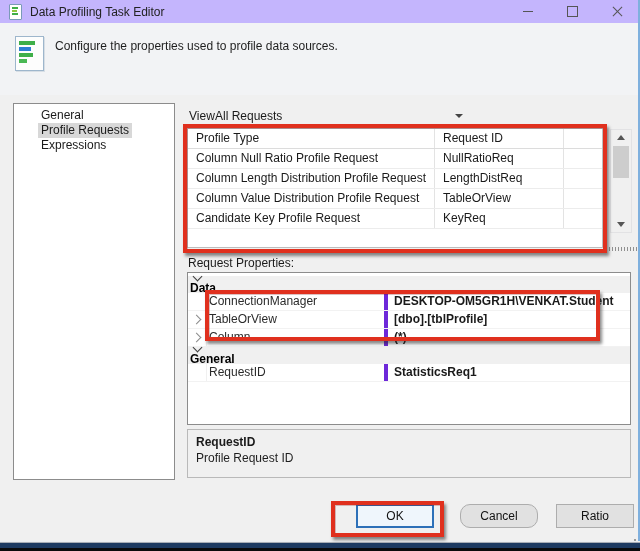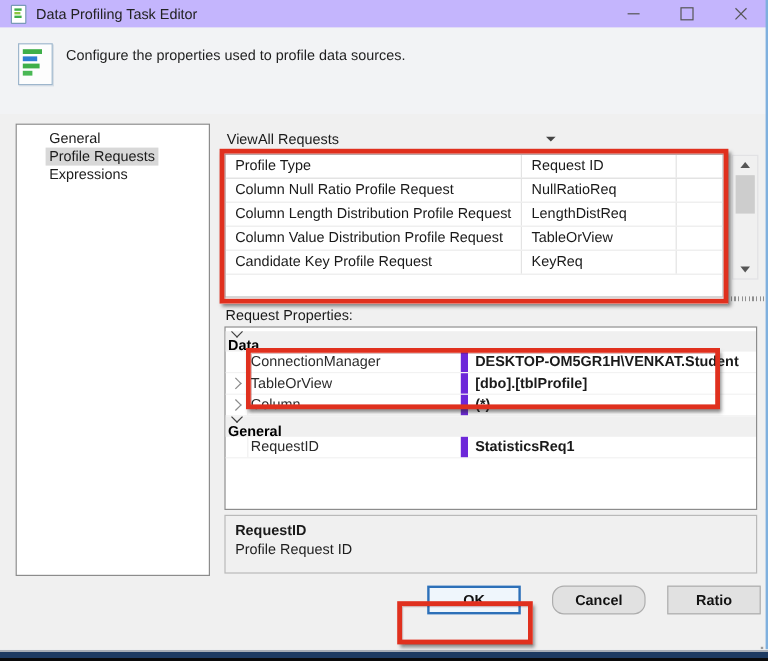--- a/index.html
+++ b/index.html
@@ -77,38 +77,38 @@
        background:repeating-linear-gradient(90deg,#8f8f8f 0 1px,transparent 1px 3px);}
 
   
   .rp-label{position:absolute; left:188px; top:256px; font-size:12px;}
   .prop-grid{position:absolute; left:187px; top:272px; width:444px; height:153px;
        background:#fff; border:1px solid #8c8c8c; box-sizing:border-box; padding-top:3px;}
   .prow{display:flex; height:17px; line-height:17px; font-size:12px;}
   .prow .gutter{width:18px; display:flex; align-items:center; justify-content:center; flex:none;}
   .prow.group{background:#f0f0f0; font-weight:bold;flex-direction:column;}
   .prow.item{border-bottom:1px solid #f2f2f2;}
-  .pname{width:175px; padding-left:2px; border-right:6px solid #6d28d9; border-left:1px solid #f0f0f0;
+  .pname{width:175px; padding-left:2px; border-right:4px solid #6d28d9; border-left:1px solid #f0f0f0;
        white-space:nowrap; overflow:hidden; flex:none; color:#2b2b2b;}
   .prow.group .pname{border:none; color:#000;}
   .pvalue{flex:1; padding-left:6px; font-weight:bold; white-space:nowrap; overflow:hidden;}
   .chev{width:6px; height:6px; border-right:1.4px solid #3d3d3d; border-bottom:1.4px solid #3d3d3d; display:block;}
   .chev.down{transform:rotate(45deg); margin-top:-3px;}
   .chev.right{transform:rotate(-45deg); margin-left:-2px; border-color:#8a8a8a;}
 
   
   .desc-box{position:absolute; left:187px; top:429px; width:444px; height:49px;
        background:#f0f0f0; border:1px solid #b9b9b9; box-sizing:border-box; padding:5px 8px;}
   .desc-title{font-weight:bold; font-size:12px;}
   .desc-text{font-size:12px; margin-top:2px; color:#1e1e1e;}
 
   
-  .btn{position:absolute; top:488px; width:78px; height:24px; background:#e1e1e1;
+  .btn{position:absolute; top:504px; width:78px; height:24px; background:#e1e1e1;
        border:1px solid #adadad; box-sizing:border-box; font-family:inherit; font-size:12px;
-       display:flex; align-items:center; justify-content:center; color:#121212;font-weight:bold;}
+       display:flex; align-items:center; justify-content:center; color:#121212;}
   .btn.ok{left:356px; background:#eff6fc; border:2px solid #2d70b8;}
   .btn.cancel{left:460px;border-radius:10px;}
   .btn.help{left:556px;}
 
   .resize-grip{position:absolute; right:4px; top:536px; width:9px; height:9px;}
   .resize-grip i{position:absolute; width:2px; height:2px; background:#9b9b9b;}
   .resize-grip i:nth-child(1){right:0; bottom:0;}
   .resize-grip i:nth-child(2){right:4px; bottom:0;}
   .resize-grip i:nth-child(3){right:0; bottom:4px;}
 

